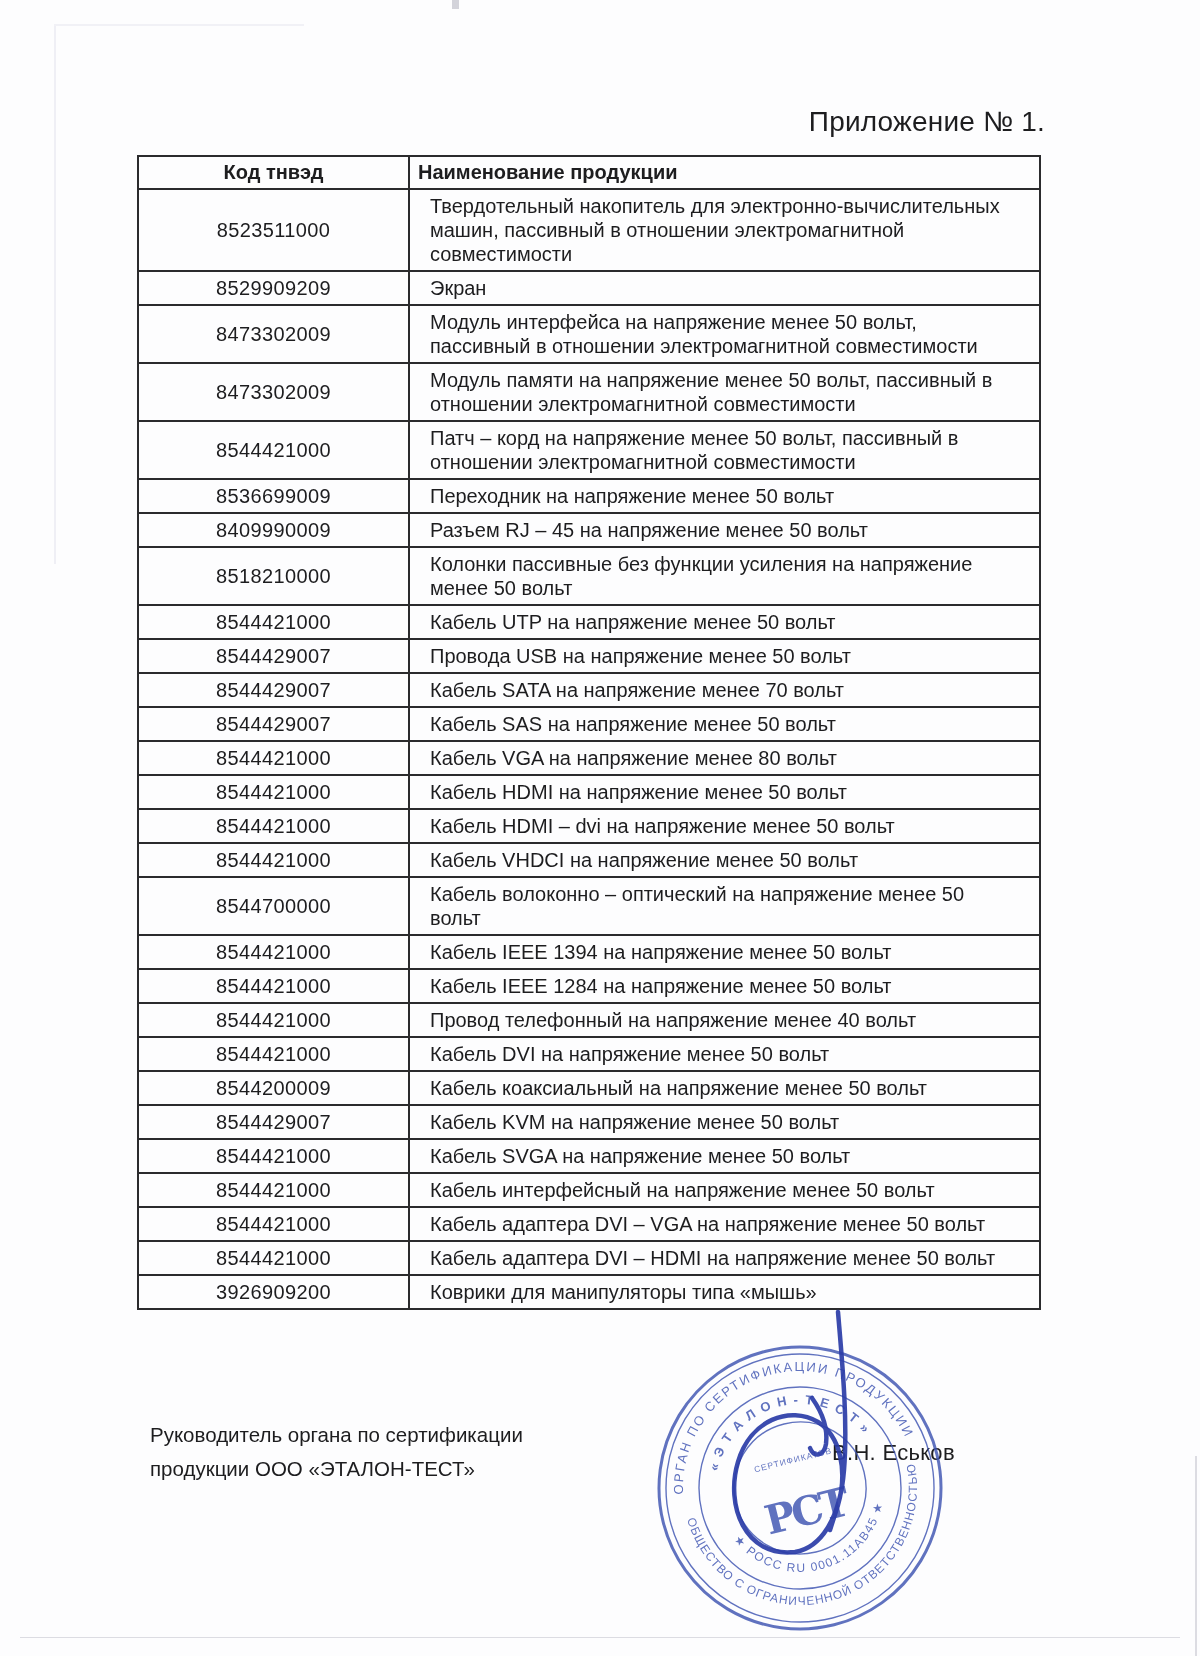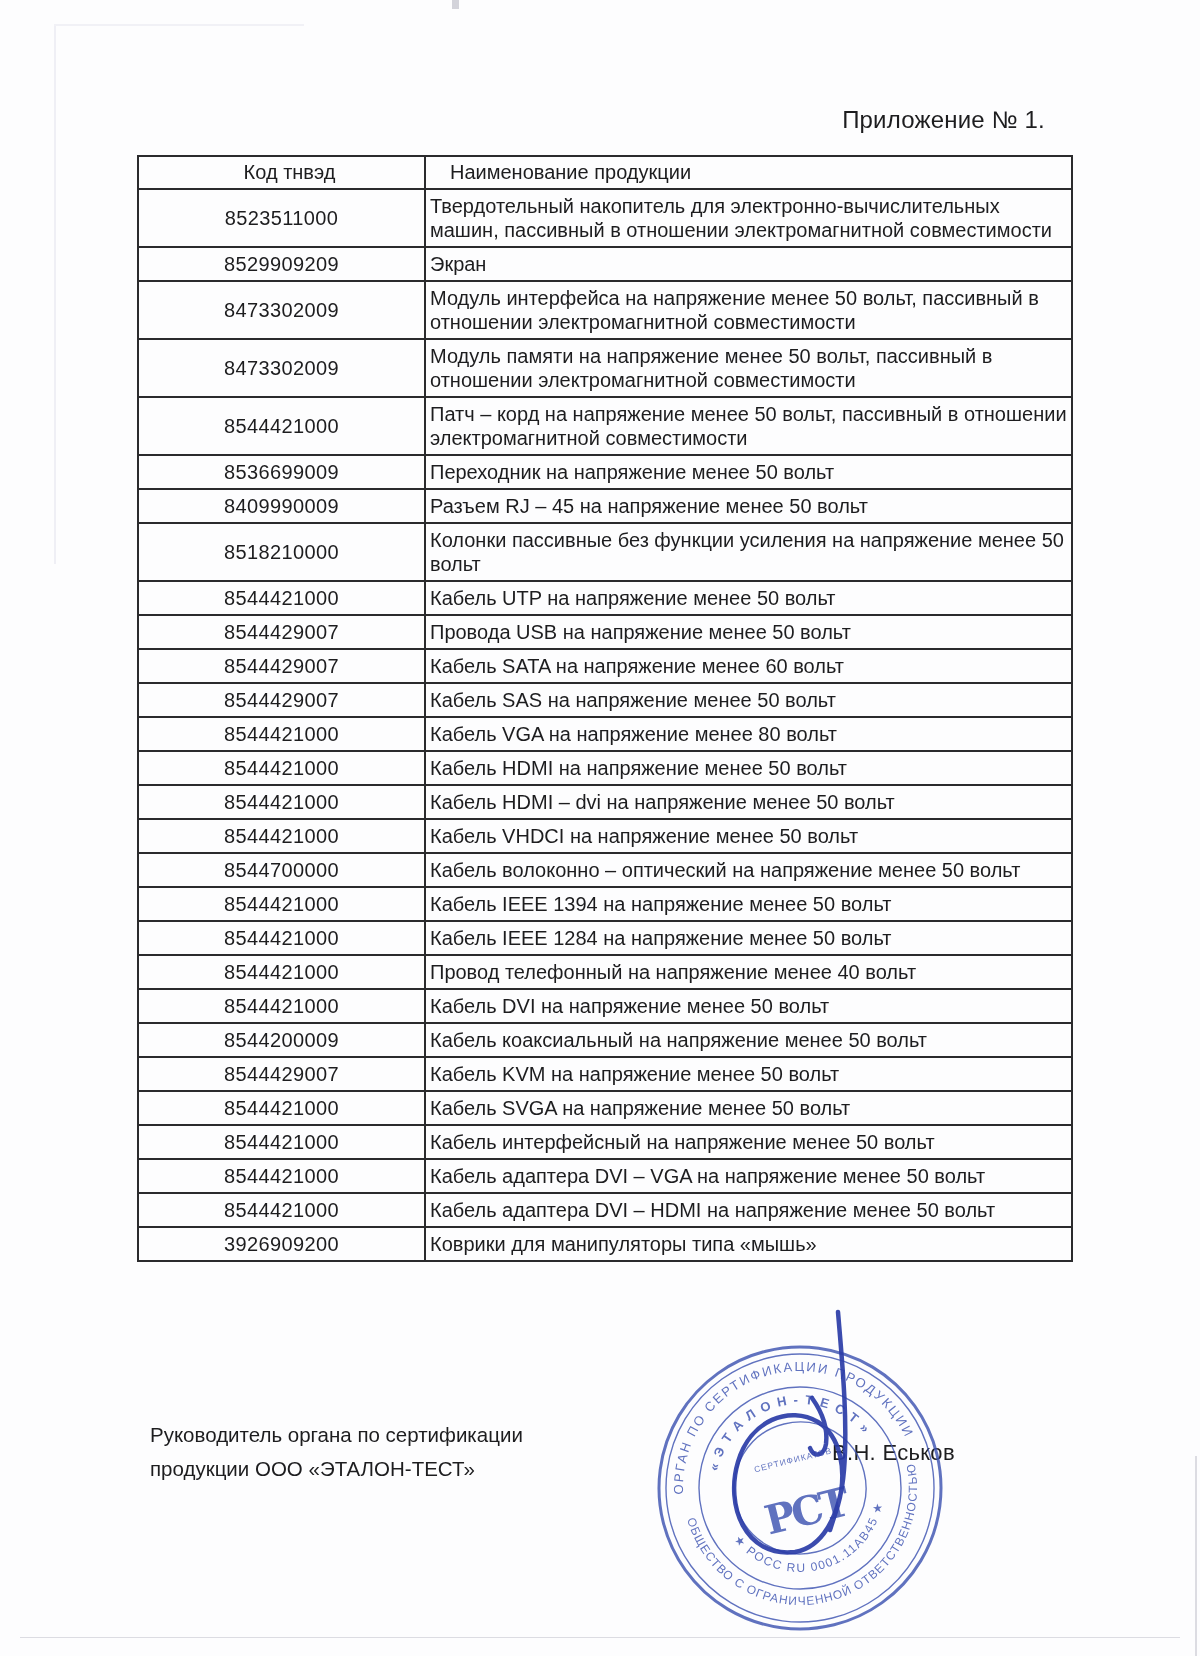--- a/index.html
+++ b/index.html
@@ -13,40 +13,40 @@
   }
   
   .edge-v   { position:absolute; left:54px; top:24px; width:2px; height:540px; background:#efeff5; }
   .edge-h   { position:absolute; left:54px; top:24px; width:250px; height:2px; background:#f1f1f6; }
   .top-tick { position:absolute; left:452px; top:0; width:7px; height:9px; background:#d3d3da; }
   .bottom-edge { position:absolute; left:20px; top:1637px; width:1160px; height:1px; background:#dcdce2; }
   .right-edge  { position:absolute; left:1195px; top:1456px; width:2px; height:200px; background:#dcdce2; }
 
   .appendix {
     position:absolute; left:700px; top:106px; width:345px;
-    text-align:right; font-size:24px; letter-spacing:.2px;
+    text-align:right; font-size:28px; letter-spacing:.2px;
   }
 
   table.doc {
     position:absolute; left:137px; top:155px; width:866px;
     border-collapse:collapse;
     table-layout:fixed;
   }
   table.doc, table.doc th, table.doc td {
     border:2px solid #2b2b2d;
   }
   table.doc th {
-    font-size:20px; font-weight:normal; padding:3px 8px 4px 24px;
+    font-size:20px; font-weight:bold; padding:3px 8px 4px 8px;
     line-height:24px;
     margin-left:24px;
   }
   th.col-code { width:253px; text-align:center; }
   th.col-name { width:613px; text-align:left; padding-left:58px; }
   table.doc td {
-    font-size:20px; line-height:24px; padding:4px 4px;
+    font-size:20px; line-height:24px; padding:4px 20px;
     vertical-align:middle;
   }
   td.code { text-align:center; letter-spacing:.4px; }
   td.name { text-align:left; padding-left:13px; }
 
   .signatory {
     position:absolute; left:150px; top:1418px; width:452px;
     font-size:20.5px; line-height:34px;
   }
   .sig-name {
@@ -120,21 +120,21 @@
       <tr>
         <td class="code">8544421000</td>
         <td class="name">Кабель UTP на напряжение менее 50 вольт</td>
       </tr>
       <tr>
         <td class="code">8544429007</td>
         <td class="name">Провода USB на напряжение менее 50 вольт</td>
       </tr>
       <tr>
         <td class="code">8544429007</td>
-        <td class="name">Кабель SATA на напряжение менее 60 вольт</td>
+        <td class="name">Кабель SATA на напряжение менее 70 вольт</td>
       </tr>
       <tr>
         <td class="code">8544429007</td>
         <td class="name">Кабель SAS на напряжение менее 50 вольт</td>
       </tr>
       <tr>
         <td class="code">8544421000</td>
         <td class="name">Кабель VGA на напряжение менее 80 вольт</td>
       </tr>
       <tr>

